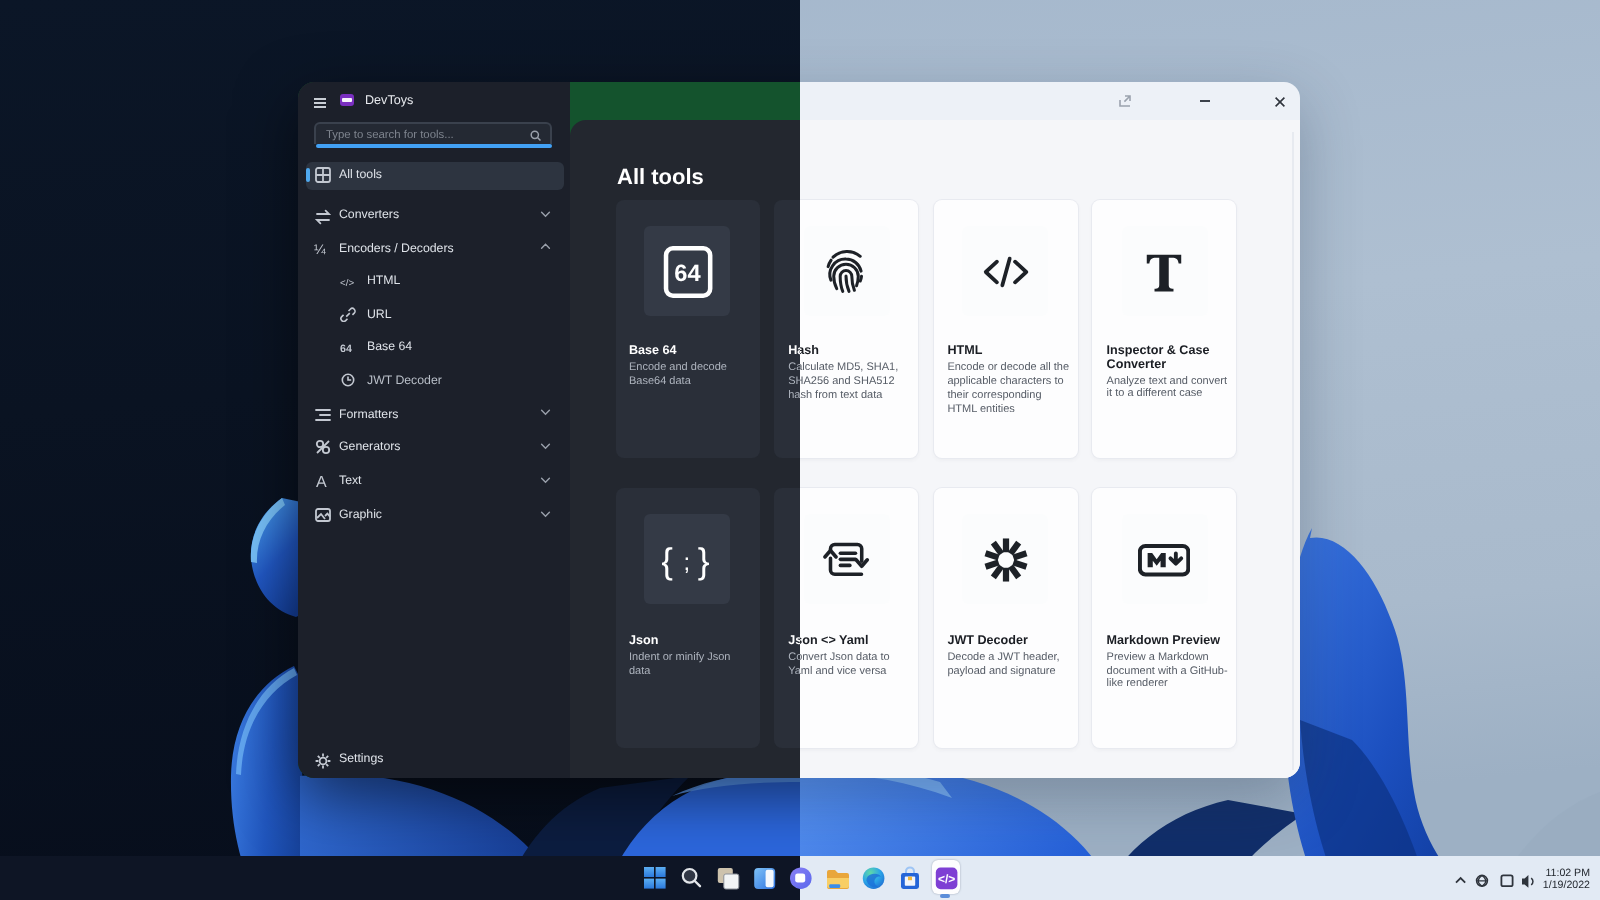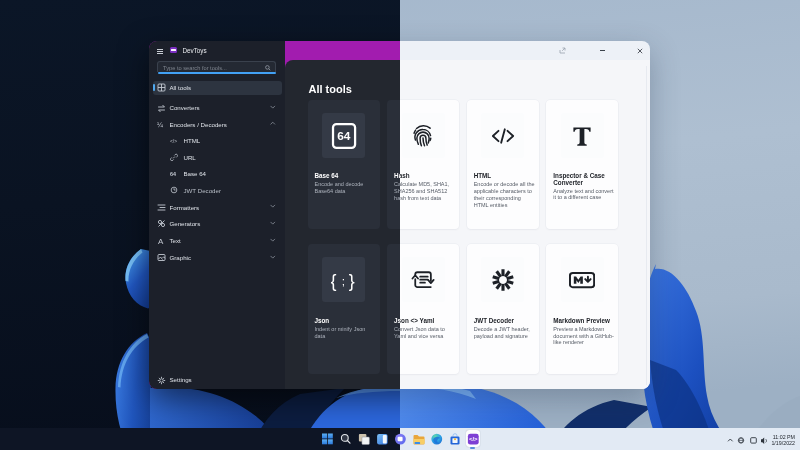--- a/index.html
+++ b/index.html
@@ -6,21 +6,21 @@
   body{width:800px;height:450px;position:relative;overflow:hidden;background:#000;
        font-family:"Liberation Sans", sans-serif;}
   .copy{position:absolute;left:0;top:0;width:800px;height:450px;}
   .copy.dark{clip-path:inset(0 400px 0 0);}
   .copy.light{clip-path:inset(0 0 0 400px);}
   .abs{position:absolute;}
   svg{display:block;}
   .wall{position:absolute;left:0;top:0;}
   
   .win{position:absolute;left:149px;top:40.5px;width:501px;height:348.2px;border-radius:8px;overflow:hidden;}
-  .dark .win{background:#a21caf;box-shadow:0 10px 30px rgba(0,0,0,.5);}
+  .dark .win{background:#14532d;box-shadow:0 10px 30px rgba(0,0,0,.5);}
   .light .win{background:#edf1f7;box-shadow:0 10px 30px rgba(30,45,70,.3);}
   .content{position:absolute;left:136px;top:19.5px;right:0;bottom:0;border-top-left-radius:8px;}
   .dark .content{background:#23272f;}
   .light .content{background:#f5f6f9;}
   .sidebar{position:absolute;left:0;top:0;width:136px;height:100%;}
   .dark .sidebar{background:#1c202a;}
   .light .sidebar{background:#edf1f7;}
   
   .nav{position:absolute;left:3.5px;width:129px;height:14px;border-radius:3px;font-size:6.15px;color:#dfe3e9;}
   .nav .lab{position:absolute;left:17px;top:3.4px;white-space:nowrap;}

